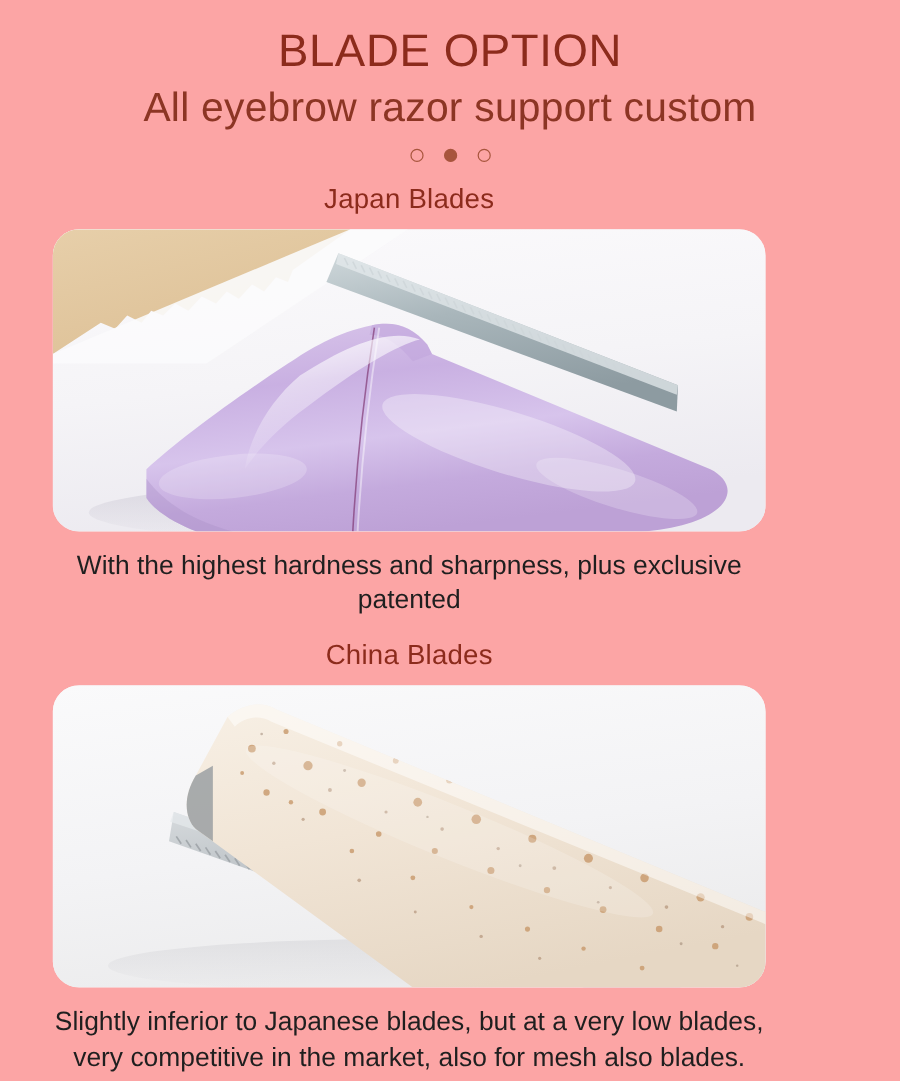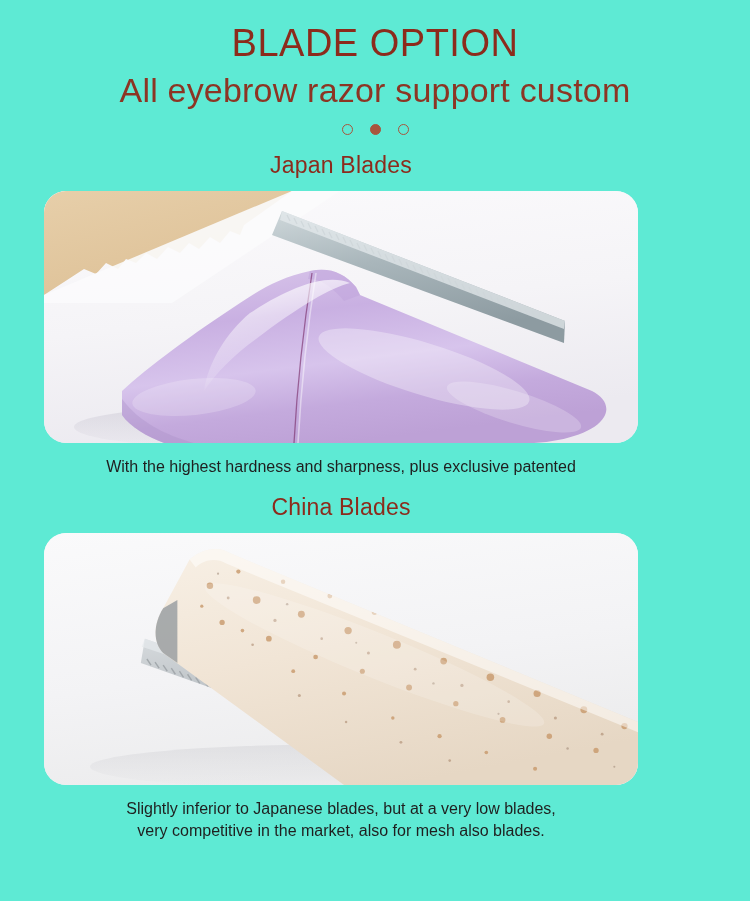--- a/index.html
+++ b/index.html
@@ -9,21 +9,21 @@
     height: 901px;
     background: #ffffff;
     font-family: "Liberation Sans", sans-serif;
     overflow: hidden;
   }
 
   .page {
     position: relative;
     width: 750px;
     height: 901px;
-    background: #5eead4;
+    background: #fca5a5;
   }
 
   
   .header {
     padding-top: 22px;
     text-align: center;
   }
 
   .main-title {
     font-family: "Liberation Sans", sans-serif;
@@ -86,21 +86,21 @@
     position: relative;
     background: #f6f5f7;
   }
   .photo-frame svg { display: block; width: 100%; height: 100%; }
 
   .caption {
     width: 640px;
     margin: 13px auto 0 auto;
     text-align: center;
     font-family: "Liberation Sans", sans-serif;
-    font-size: 16px;
+    font-size: 22px;
     font-weight: 400;
     color: #1f1f1f;
     line-height: 1.35;
   }
   .caption .line { display: block; }
 
   
   #section-japan { margin-top: 14px; }
   #section-china { margin-top: 17px; }
 </style>

